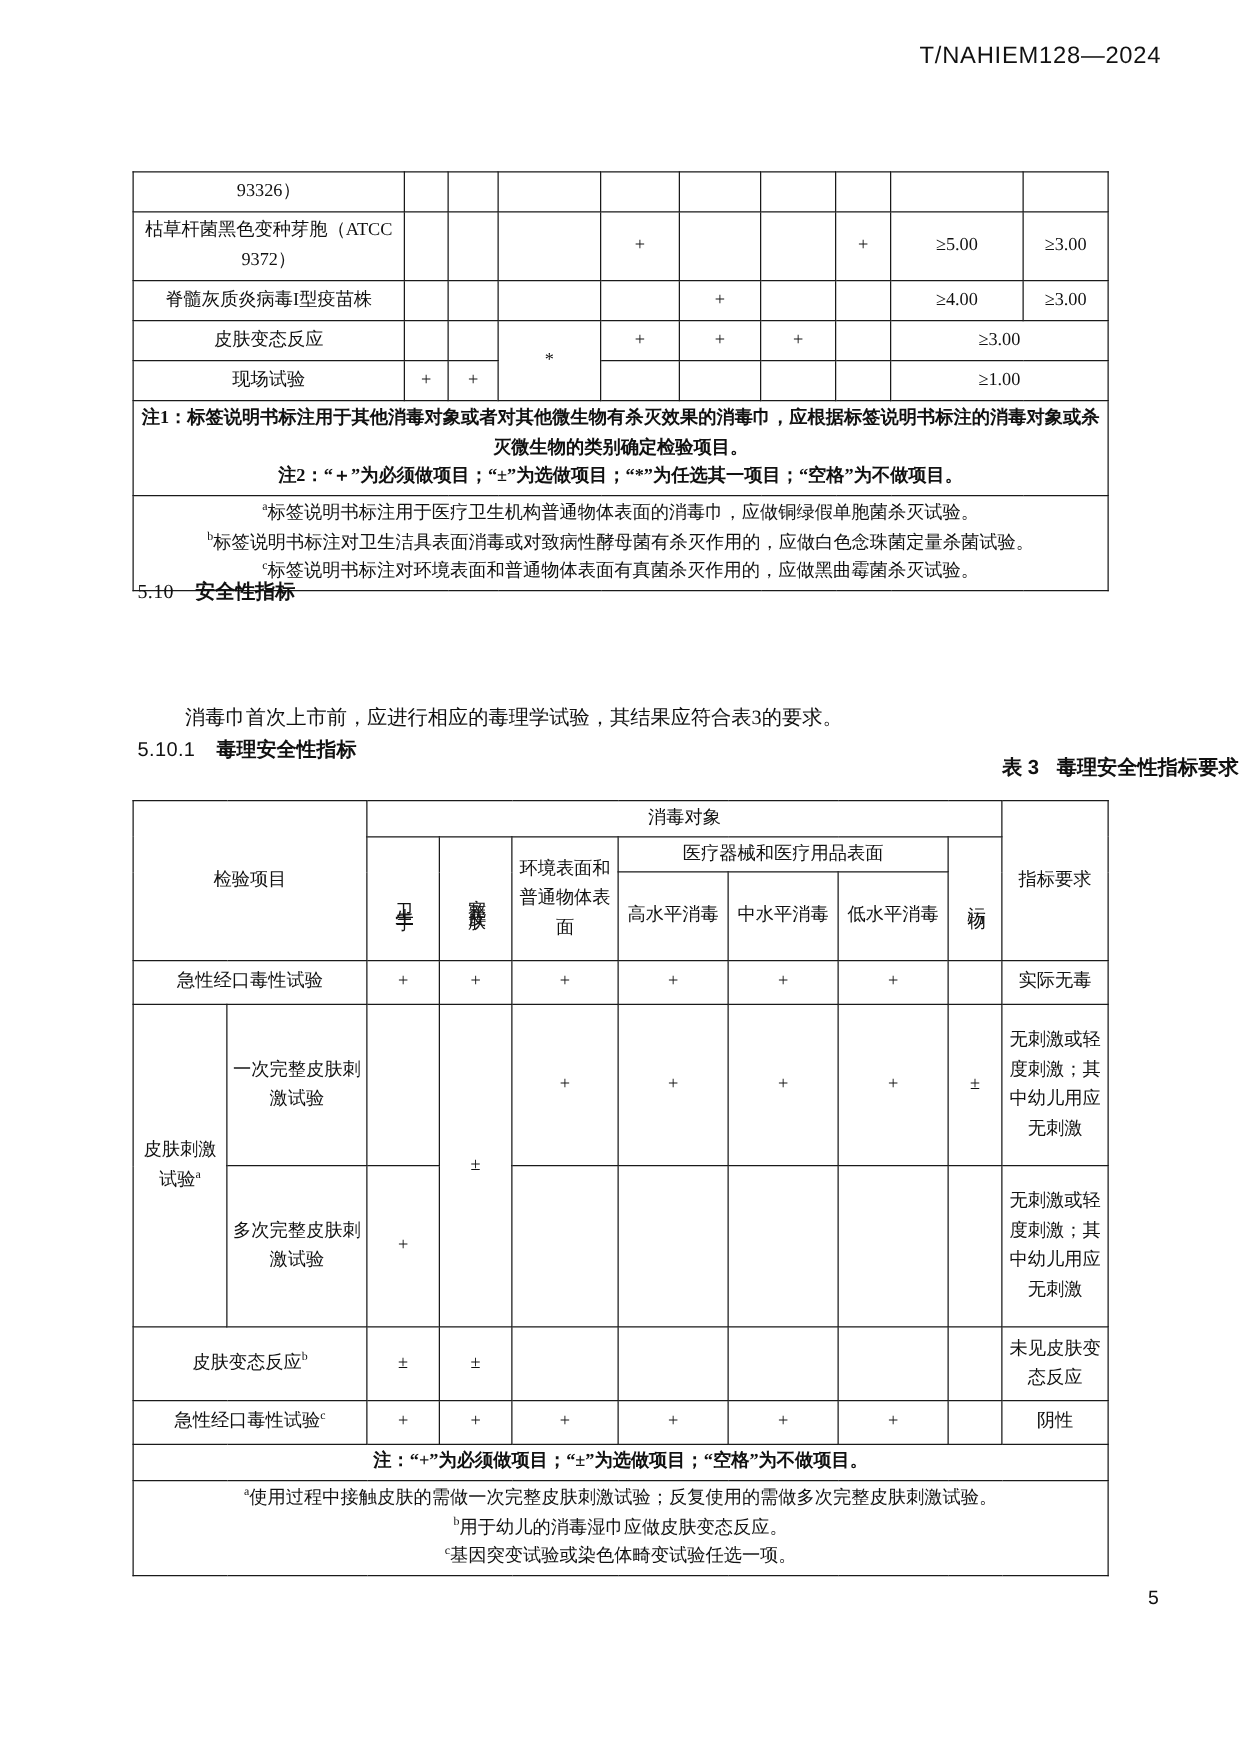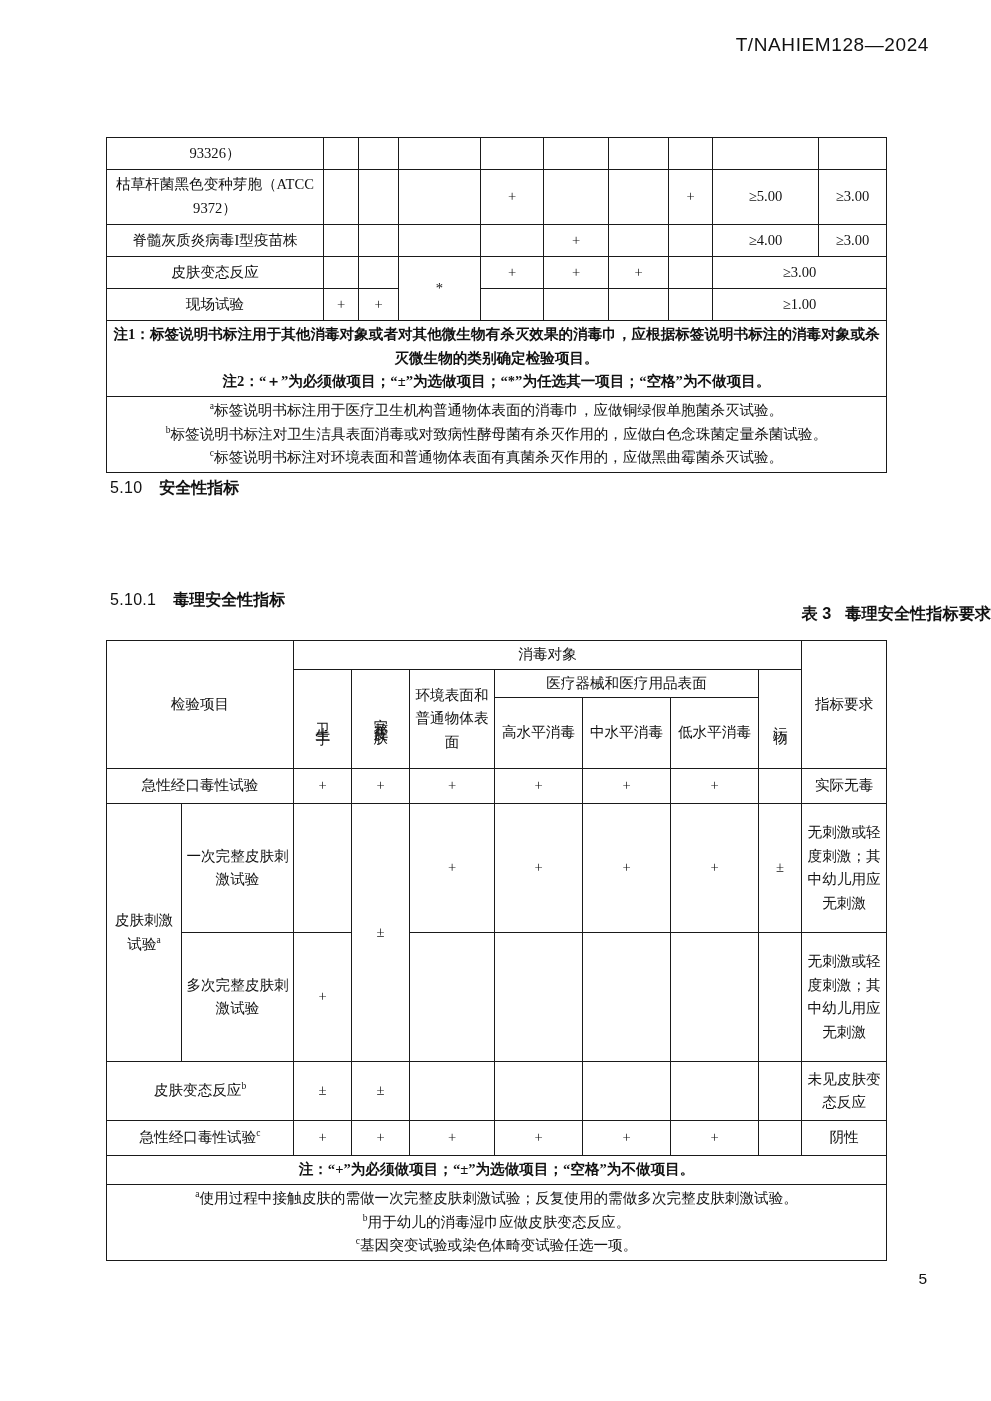--- a/index.html
+++ b/index.html
@@ -78,21 +78,21 @@
     font-weight: bold;
     font-size: 16px;
     color: #111;
     white-space: nowrap;
   }
   .heading .num {
     font-weight: normal;
     letter-spacing: 0.3px;
   }
   .heading .gap { display: inline-block; width: 17px; }
-  #h-510  { left: 110px; top: 478px; }
+  #h-510  { left: 110px; top: 463px; font-family: Liberation Serif, serif; }
   #h-5101 { left: 110px; top: 550px; margin-top: 40px; }
   .body-para {
     position: absolute;
     left: 148px;
     top: 561px;
     font-size: 16.2px;
     line-height: 1.7;
     color: #111;
     white-space: nowrap;
   }
@@ -228,20 +228,21 @@
   </table>
 
   <div class="heading" id="h-510">
     <span class="num">5.10</span><span class="gap"></span><span>安全性指标</span>
   </div>
 
   <div class="heading" id="h-5101">
     <span class="num">5.10.1</span><span class="gap"></span><span>毒理安全性指标</span>
   </div>
 
+  <div class="body-para">消毒巾首次上市前，应进行相应的毒理学试验，其结果应符合表3的要求。</div>
 
   <div class="table-caption">
     <span>表 3</span><span class="gap"></span><span>毒理安全性指标要求</span>
   </div>
 
   <table id="table3" class="doc-table">
     <colgroup>
       <col style="width:75px">
       <col style="width:112px">
       <col style="width:58px">

